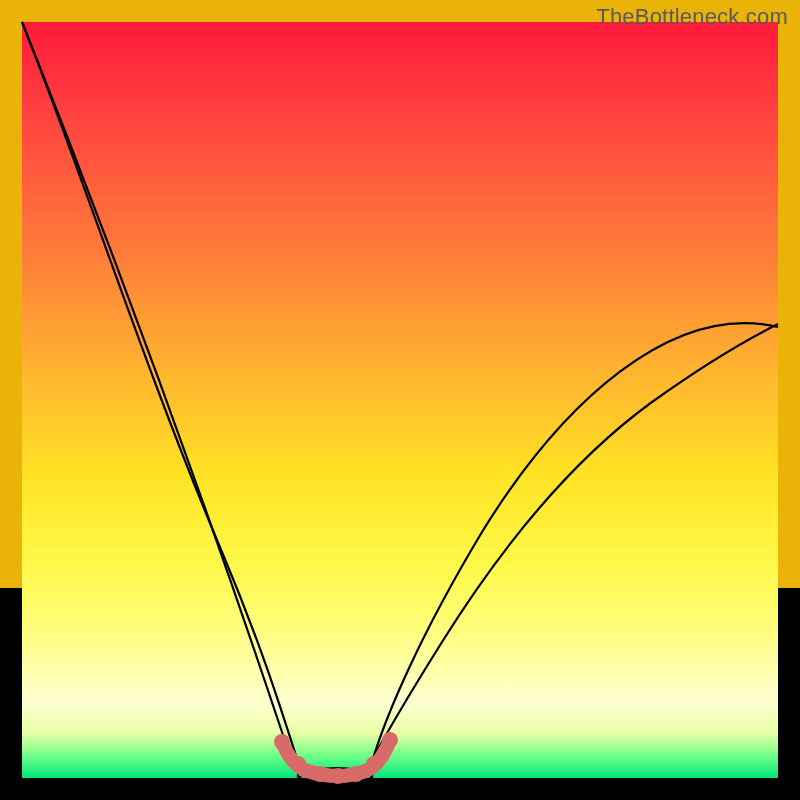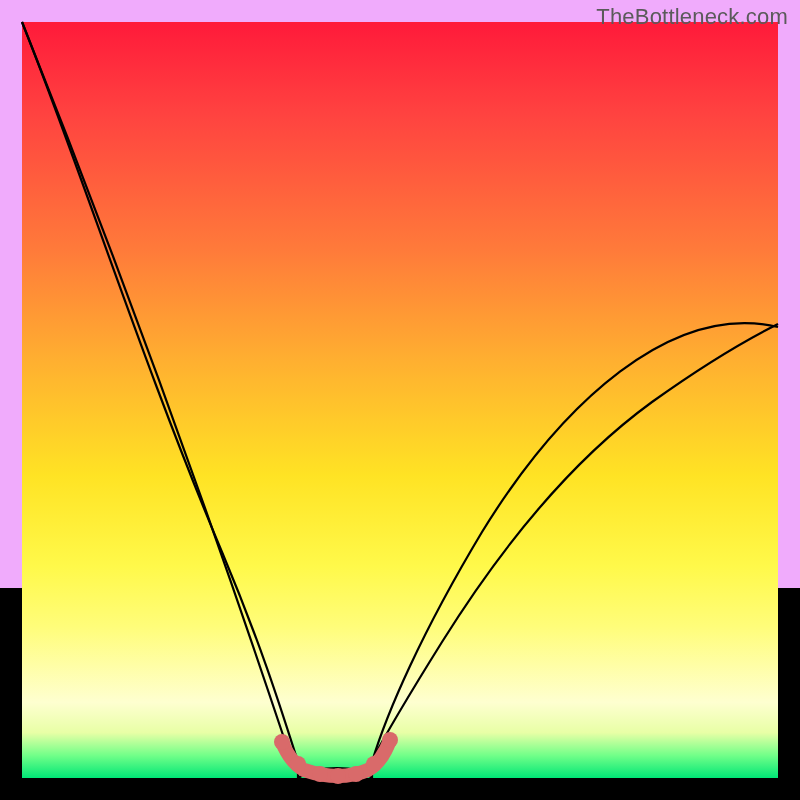--- a/index.html
+++ b/index.html
@@ -8,21 +8,21 @@
     background: #000;
     width: 800px;
     height: 800px;
     overflow: hidden;
     font-family: Arial, Helvetica, sans-serif;
   }
   .frame {
     position: relative;
     width: 800px;
     height: 588px;
-    background: #f0abfc;
+    background: #eab308;
   }
   .plot-bg {
     position: absolute;
     left: 22px;
     top: 22px;
     width: 756px;
     height: 756px;
     background: linear-gradient(to bottom,
       #ff1a3a 0%,
       #ff4240 12%,

